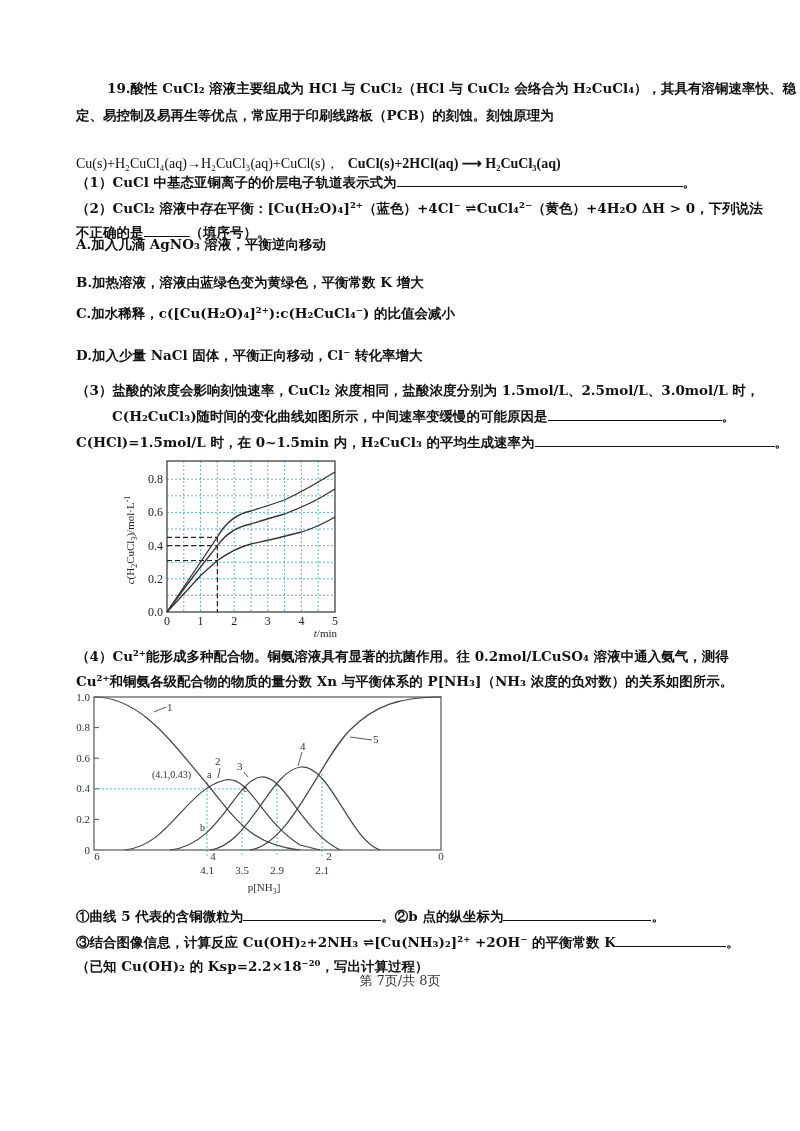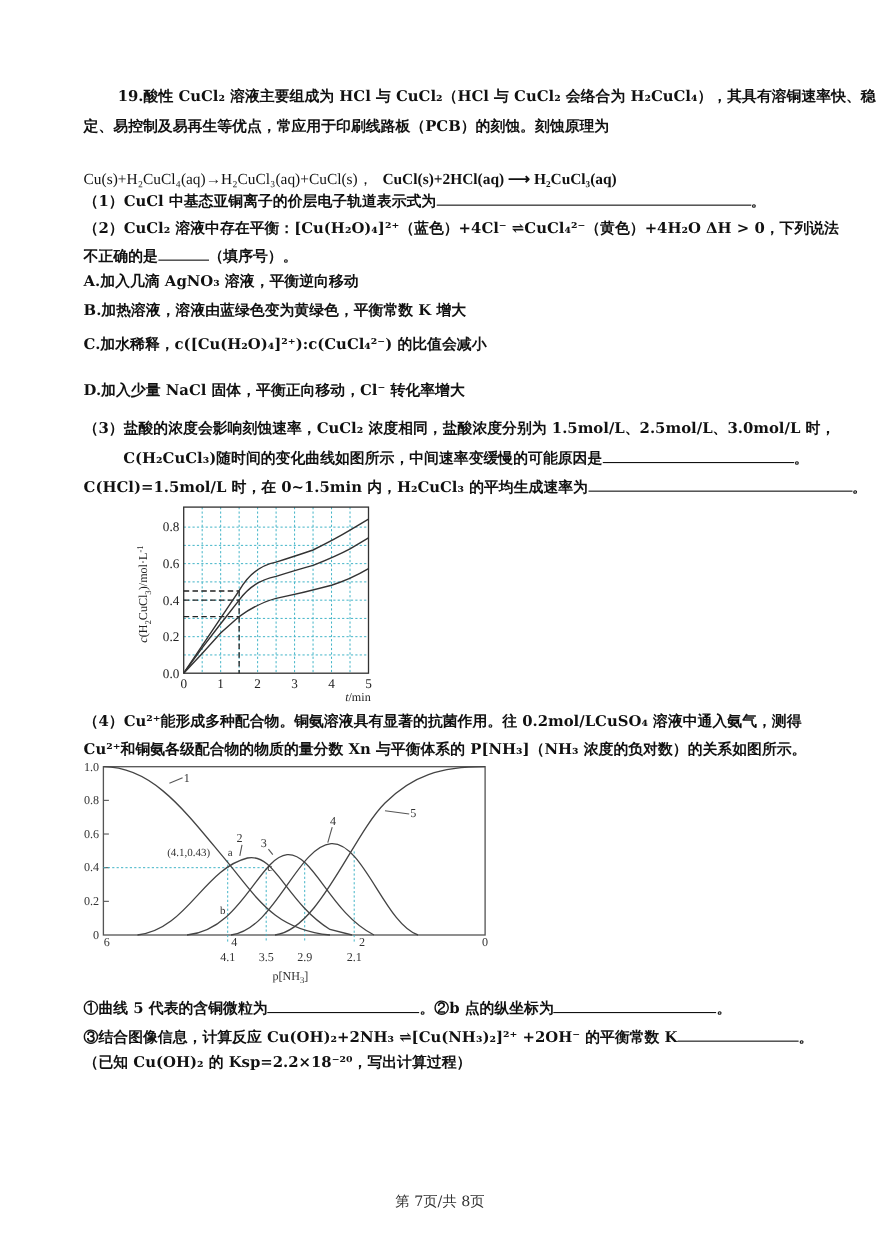--- a/index.html
+++ b/index.html
@@ -4,21 +4,21 @@
 <style>
   html,body{margin:0;padding:0;background:#fff;}
   body{width:800px;height:1131px;position:relative;overflow:hidden;
        font-family:"DejaVu Serif","Liberation Serif",serif;color:#111;}
   .ln{position:absolute;left:76px;font-size:13.5px;line-height:20px;white-space:nowrap;font-weight:bold;}
   .blank{display:inline-block;border-bottom:1.3px solid #111;height:14px;vertical-align:baseline;}
   .eq{position:absolute;left:76px;font-size:14px;line-height:22px;white-space:nowrap;}
   .eq .r{font-family:"Liberation Serif",serif;font-weight:normal;}
   .eq .b{font-family:"Liberation Serif",serif;font-weight:bold;}
   svg text{font-family:"Liberation Serif","DejaVu Serif",serif;}
-  .footer{position:absolute;top:1083px;left:0;width:800px;text-align:center;font-size:13px;color:#333;}
+  .footer{position:absolute;top:972px;left:0;width:800px;text-align:center;font-size:13px;color:#333;}
   .ul{margin-top:41px;}
 </style>
 </head>
 <body>
 
 <div class="ln" style="top:78px;margin-left:31px;">
   <span>19.</span><span>酸性 CuCl₂ 溶液主要组成为 HCl 与 CuCl₂（HCl 与 CuCl₂ 会络合为 H₂CuCl₄），其具有溶铜速率快、稳</span>
 </div>
 <div class="ln" style="top:105px;">定、易控制及易再生等优点，常应用于印刷线路板（PCB）的刻蚀。刻蚀原理为</div>
 
@@ -28,23 +28,23 @@
 </div>
 
 <div class="ln" style="top:172px;">
   <span>（1）CuCl 中基态亚铜离子的价层电子轨道表示式为</span><span class="blank" style="width:286px;"></span><span>。</span>
 </div>
 
 <div class="ln" style="top:198px;">（2）CuCl₂ 溶液中存在平衡：[Cu(H₂O)₄]²⁺（蓝色）+4Cl⁻ ⇌CuCl₄²⁻（黄色）+4H₂O ΔH &gt; 0，下列说法</div>
 <div class="ln" style="top:222px;">
   <span>不正确的是</span><span class="blank" style="width:46px;"></span><span>（填序号）。</span>
 </div>
-<div class="ln" style="top:246px;">A.加入几滴 AgNO₃ 溶液，平衡逆向移动</div>
+<div class="ln" style="top:234px;">A.加入几滴 AgNO₃ 溶液，平衡逆向移动</div>
 <div class="ln" style="top:272px;">B.加热溶液，溶液由蓝绿色变为黄绿色，平衡常数 K 增大</div>
-<div class="ln" style="top:303px;">C.加水稀释，c([Cu(H₂O)₄]²⁺):c(CuCl₄²⁻) 的比值会减小</div>
+<div class="ln" style="top:303px;">C.加水稀释，c([Cu(H₂O)₄]²⁺):c(H₂CuCl₄⁻) 的比值会减小</div>
 <div class="ln" style="top:345px;">D.加入少量 NaCl 固体，平衡正向移动，Cl⁻ 转化率增大</div>
 
 <div class="ln" style="top:380px;">（3）盐酸的浓度会影响刻蚀速率，CuCl₂ 浓度相同，盐酸浓度分别为 1.5mol/L、2.5mol/L、3.0mol/L 时，</div>
 <div class="ln" style="top:406px;margin-left:36px;">
   <span>C(H₂CuCl₃)随时间的变化曲线如图所示，中间速率变缓慢的可能原因是</span><span class="blank" style="width:174px;"></span><span>。</span>
 </div>
 <div class="ln" style="top:432px;">
   <span>C(HCl)=1.5mol/L 时，在 0~1.5min 内，H₂CuCl₃ 的平均生成速率为</span><span class="blank" style="width:240px;"></span><span>。</span>
 </div>
 

